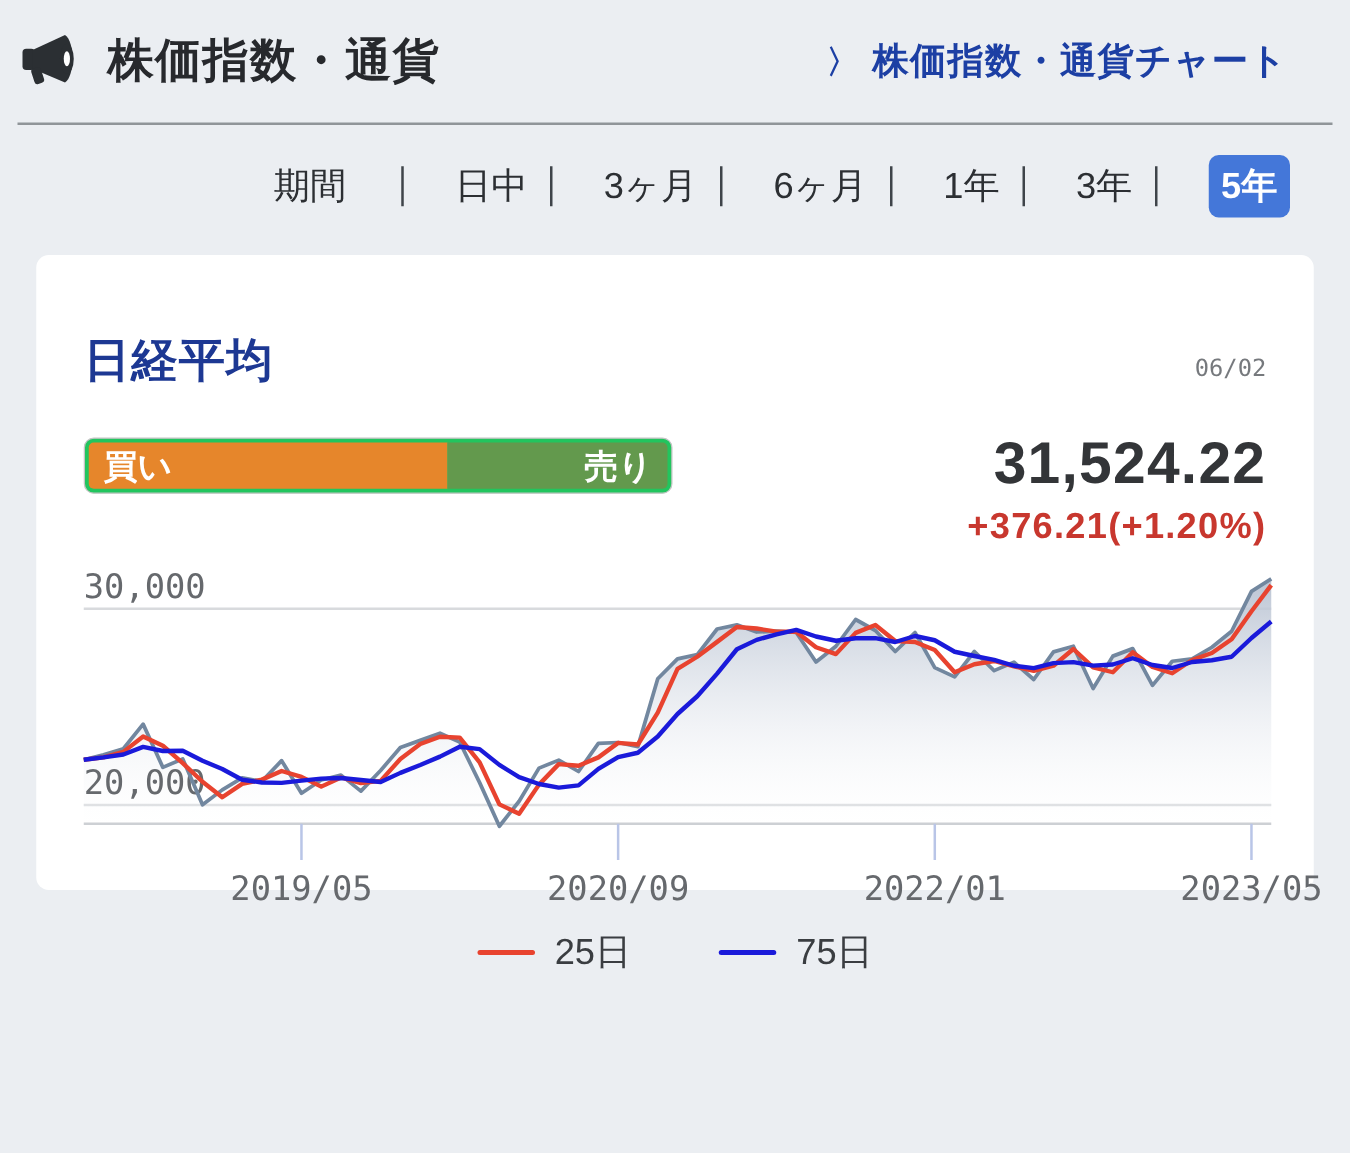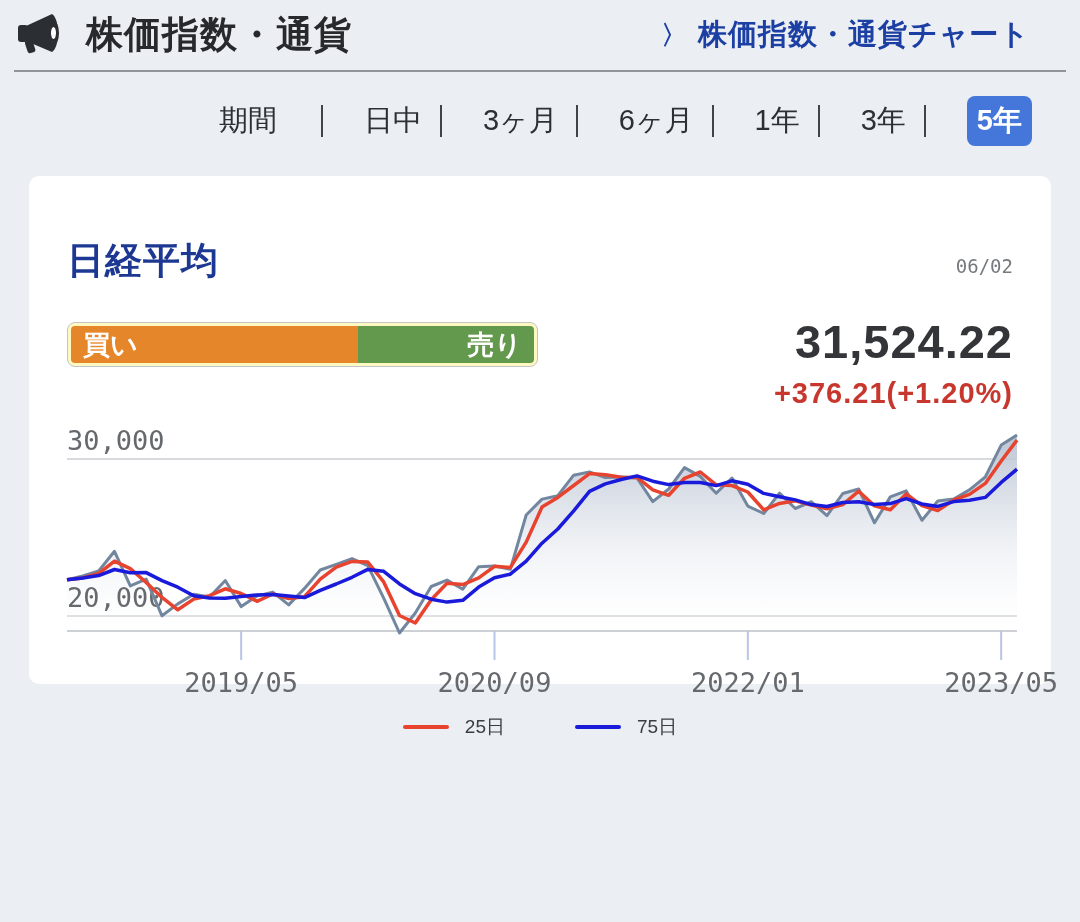--- a/index.html
+++ b/index.html
@@ -5,21 +5,21 @@
   * { margin:0; padding:0; box-sizing:border-box; }
   html,body { width:1080px; height:922px; }
   body {
     background:#ebeef2;
     font-family:"Liberation Sans","DejaVu Sans",sans-serif;
     color:#27292d;
     overflow:hidden;
   }
   
   .header {
-    margin:0 14px; height:72px;
+    margin:0 14px; height:100px;
     display:flex; align-items:center; justify-content:space-between;
     border-bottom:2px solid #909599;
   }
   .header-left { display:flex; align-items:center; gap:18px; padding-left:2px; }
   .header-title { font-size:37px; font-weight:bold; letter-spacing:1px; color:#27292d; }
   .header-link {
     display:flex; align-items:center; gap:10px;
     color:#1c3fa4; font-size:29px; font-weight:bold;
     text-decoration:none; padding-right:36px; cursor:pointer; letter-spacing:1px;
   }
@@ -41,21 +41,21 @@
     margin:32px 29px 0; height:508px; background:#fff;
     border-radius:10px; padding:60px 38px 0;
   }
   .card-head { display:flex; justify-content:space-between; align-items:baseline; }
   .index-name { font-size:37px; font-weight:bold; color:#1d3893; letter-spacing:1px; }
   .quote-date { font-size:19px; color:#76797d; font-family:"DejaVu Sans Mono",monospace; }
   
   .row2 { display:flex; justify-content:space-between; align-items:flex-start; margin-top:36px; }
   .gauge {
     width:471px; border:1px solid #c4c4c4; border-radius:8px;
-    background:#fef9c3; padding:3px; display:flex;
+    background:#22c55e; padding:3px; display:flex;
   }
   .gauge-inner { display:flex; width:100%; height:37px; }
   .gauge-buy {
     display:flex; align-items:center; color:#fff; font-size:27px; font-weight:bold;
     padding-left:12px; border-radius:4px 0 0 4px;
   }
   .gauge-sell {
     display:flex; align-items:center; justify-content:flex-end; flex:1;
     color:#fff; font-size:27px; font-weight:bold;
     padding-right:12px; border-radius:0 4px 4px 0;
@@ -67,21 +67,21 @@
   .chart-caption {
     display:flex; justify-content:space-between; margin-top:60px;
     font-family:"DejaVu Sans Mono",monospace; font-size:25px; color:#66696d;
   }
   .chart-wrap { margin-top:16px; }
   svg.chart { overflow:visible; display:block; }
   
   .legend {
     display:flex; justify-content:center; align-items:center; gap:70px; margin-top:6px;
   }
-  .legend-item { display:flex; align-items:center; gap:16px; font-size:19px; color:#3a3d41; }
+  .legend-item { display:flex; align-items:center; gap:16px; font-size:29px; color:#3a3d41; }
   .legend-swatch { width:46px; height:4px; border-radius:2px; }
 </style>
 </head>
 <body>
 
 <div class="header">
   <div class="header-left">
     <span>
       <svg width="52" height="44" viewBox="0 0 52 44">
         <rect x="2" y="14" width="10" height="17" rx="3" fill="#2b2f33"></rect>

